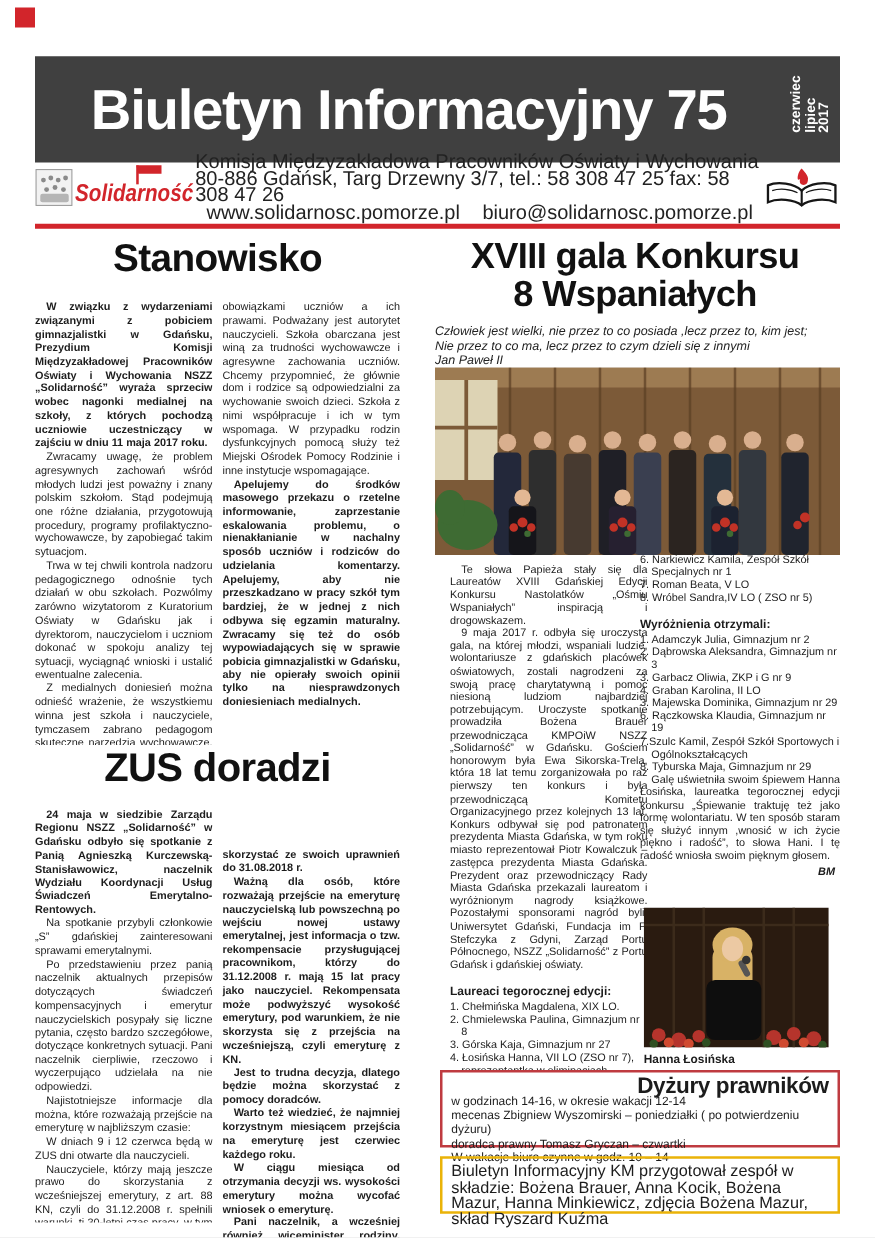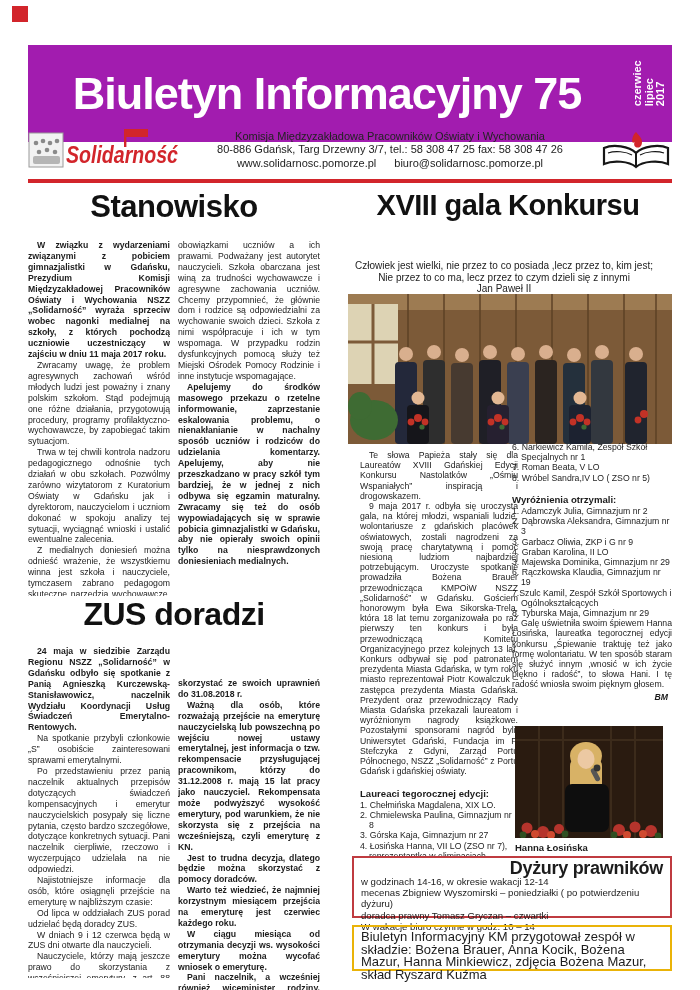--- a/index.html
+++ b/index.html
@@ -1,35 +1,35 @@
 <!DOCTYPE html>
 <html lang="pl"><head>
 <meta charset="utf-8">
 <style>
   html,body{margin:0;padding:0;background:#e8e8e8;}
   .page{position:relative;width:700px;height:990px;background:#ffffff;margin:0 auto;
         font-family:"Liberation Sans",sans-serif;color:#1c1c1c;overflow:hidden;}
   
   .corner{position:absolute;left:12px;top:6px;width:16px;height:16px;background:#d2252b;}
-  .banner{position:absolute;left:28px;top:45px;width:644px;height:97px;background:#a21caf;}
+  .banner{position:absolute;left:28px;top:45px;width:644px;height:85px;background:#404040;}
   .banner-title{position:absolute;left:0;right:46px;top:0;bottom:0;display:flex;align-items:center;justify-content:center;
         color:#fff;font-size:45px;font-weight:bold;letter-spacing:-1px;white-space:nowrap;}
   .banner-date{position:absolute;right:0;top:0;width:46px;height:77px;display:flex;align-items:center;justify-content:center;}
   .date-rot{transform:rotate(-90deg);color:#fff;font-weight:bold;font-size:11px;line-height:11.5px;text-align:left;}
   .logo-row{position:absolute;left:28px;top:124px;width:644px;height:52px;display:flex;align-items:center;justify-content:space-between;}
-  .org-block{flex:1;text-align:center;font-size:11px;line-height:13.5px;color:#222;}
+  .org-block{flex:1;font-size:16px;line-height:13.5px;color:#222;}
   .org-line3 span{margin:0 9px;}
   .red-rule{position:absolute;left:28px;top:179px;width:644px;height:4px;background:#d2252b;}
   
   .headline{position:absolute;font-weight:bold;color:#111;text-align:center;letter-spacing:-0.5px;}
   .stan-title{left:28px;top:189px;width:292px;font-size:31px;}
   .zus-title{left:28px;top:596px;width:292px;font-size:32px;}
   .gala-title{left:344px;top:190px;width:328px;font-size:29px;line-height:31px;}
   
-  .quote{position:absolute;left:348px;top:260px;width:312px;text-align:center;font-size:10px;line-height:11.5px;color:#222;}
+  .quote{position:absolute;left:348px;top:260px;width:312px;text-align:left;font-style:italic;font-size:10px;line-height:11.5px;color:#222;}
   
   .col{position:absolute;text-align:justify;overflow:hidden;}
   .stan-col,.zus-col{width:142px;font-size:8.7px;line-height:10.9px;}
   .gala-col{font-size:8.7px;line-height:10.2px;}
   .stan-c1{left:28px;top:240px;height:356px;}
   .stan-c2{left:178px;top:240px;height:356px;}
   .zus-c1{left:28px;top:646px;height:332px;}
   .zus-c2{left:178px;top:678px;height:334px;font-weight:bold;}
   .gala-ca{left:360px;top:450px;width:158px;height:406px;}
   .gala-cb{left:512px;top:442px;width:160px;height:284px;}
@@ -113,41 +113,41 @@
     <div>
         <div class="para cont">obowiązkami uczniów a ich prawami. Podważany jest autorytet nauczycieli. Szkoła obarczana jest winą za trudności wychowawcze i agresywne zachowania uczniów. Chcemy przypomnieć, że głównie dom i rodzice są odpowiedzialni za wychowanie swoich dzieci. Szkoła z nimi współpracuje i ich w tym wspomaga. W przypadku rodzin dysfunkcyjnych pomocą służy też Miejski Ośrodek Pomocy Rodzinie i inne instytucje wspomagające.</div>
         <div class="para bold">Apelujemy do środków masowego przekazu o rzetelne informowanie, zaprzestanie eskalowania problemu, o nienakłanianie w nachalny sposób uczniów i rodziców do udzielania komentarzy. Apelujemy, aby nie przeszkadzano w pracy szkół tym bardziej, że w jednej z nich odbywa się egzamin maturalny. Zwracamy się też do osób wypowiadających się w sprawie pobicia gimnazjalistki w Gdańsku, aby nie opierały swoich opinii tylko na niesprawdzonych doniesieniach medialnych.</div>
       </div>
 
   </div>
 
   <div class="headline zus-title">ZUS doradzi</div>
   <div class="col zus-col zus-c1">
       <div class="para bold">24 maja w siedzibie Zarządu Regionu NSZZ „Solidarność” w Gdańsku odbyło się spotkanie z Panią Agnieszką Kurczewską-Stanisławowicz, naczelnik Wydziału Koordynacji Usług Świadczeń Emerytalno-Rentowych.</div>
-      <div class="para">Na spotkanie przybyli członkowie „S” osobiście zainteresowani sprawami emerytalnymi.</div>
+      <div class="para">Na spotkanie przybyli członkowie „S” gdańskiej zainteresowani sprawami emerytalnymi.</div>
       <div class="para">Po przedstawieniu przez panią naczelnik aktualnych przepisów dotyczących świadczeń kompensacyjnych i emerytur nauczycielskich posypały się liczne pytania, często bardzo szczegółowe, dotyczące konkretnych sytuacji. Pani naczelnik cierpliwie, rzeczowo i wyczerpująco udzielała na nie odpowiedzi.</div>
-      <div class="para">Najistotniejsze informacje dla osób, które osiągnęli przejście na emeryturę w najbliższym czasie:</div>
-      <div class="para">Od lipca w oddziałach ZUS porad udzielać będą doradcy ZUS.</div>
+      <div class="para">Najistotniejsze informacje dla można, które rozważają przejście na emeryturę w najbliższym czasie:</div>
       <div class="para">W dniach 9 i 12 czerwca będą w ZUS dni otwarte dla nauczycieli.</div>
       <div class="para">Nauczyciele, którzy mają jeszcze prawo do skorzystania z wcześniejszej emerytury, z art. 88 KN, czyli do 31.12.2008 r. spełnili warunki, tj 30-letni czas pracy, w tym 20 lat przy tablicy i nie osiągnęli powszechnego wieku emerytalnego, mogą</div>
     </div>
   <div class="col zus-col zus-c2">
     <div>
         <div class="para cont">skorzystać ze swoich uprawnień do 31.08.2018 r.</div>
         <div class="para">Ważną dla osób, które rozważają przejście na emeryturę nauczycielską lub powszechną po wejściu nowej ustawy emerytalnej, jest informacja o tzw. rekompensacie przysługującej pracownikom, którzy do 31.12.2008 r. mają 15 lat pracy jako nauczyciel. Rekompensata może podwyższyć wysokość emerytury, pod warunkiem, że nie skorzysta się z przejścia na wcześniejszą, czyli emeryturę z KN.</div>
         <div class="para">Jest to trudna decyzja, dlatego będzie można skorzystać z pomocy doradców.</div>
         <div class="para">Warto też wiedzieć, że najmniej korzystnym miesiącem przejścia na emeryturę jest czerwiec każdego roku.</div>
         <div class="para">W ciągu miesiąca od otrzymania decyzji ws. wysokości emerytury można wycofać wniosek o emeryturę.</div>
         <div class="para">Pani naczelnik, a wcześniej również wiceminister rodziny, pracy i polityki społecznej (na spotkaniu ZRG 18 maja) mówiły, że nie ma planów likwidacji świadczeń kompensacyjnych, o czym ostatnio – jak widać niesłusznie – mówi się w pokojach nauczycielskich.</div>
       </div>
 
   </div>
 
   <div class="headline gala-title">
       <div class="title-line">XVIII gala Konkursu</div>
+      <div class="title-line">8 Wspaniałych</div>
     </div>
   <div class="quote">
     <div>
         <div class="quote-line">Człowiek jest wielki, nie przez to co posiada ,lecz przez to, kim jest;</div>
         <div class="quote-line">Nie przez to co ma, lecz przez to czym dzieli się z innymi</div>
       </div>
     <div>Jan Paweł II</div>
   </div>
 
   <svg class="gala-photo" viewBox="0 0 324 150" preserveAspectRatio="none">

